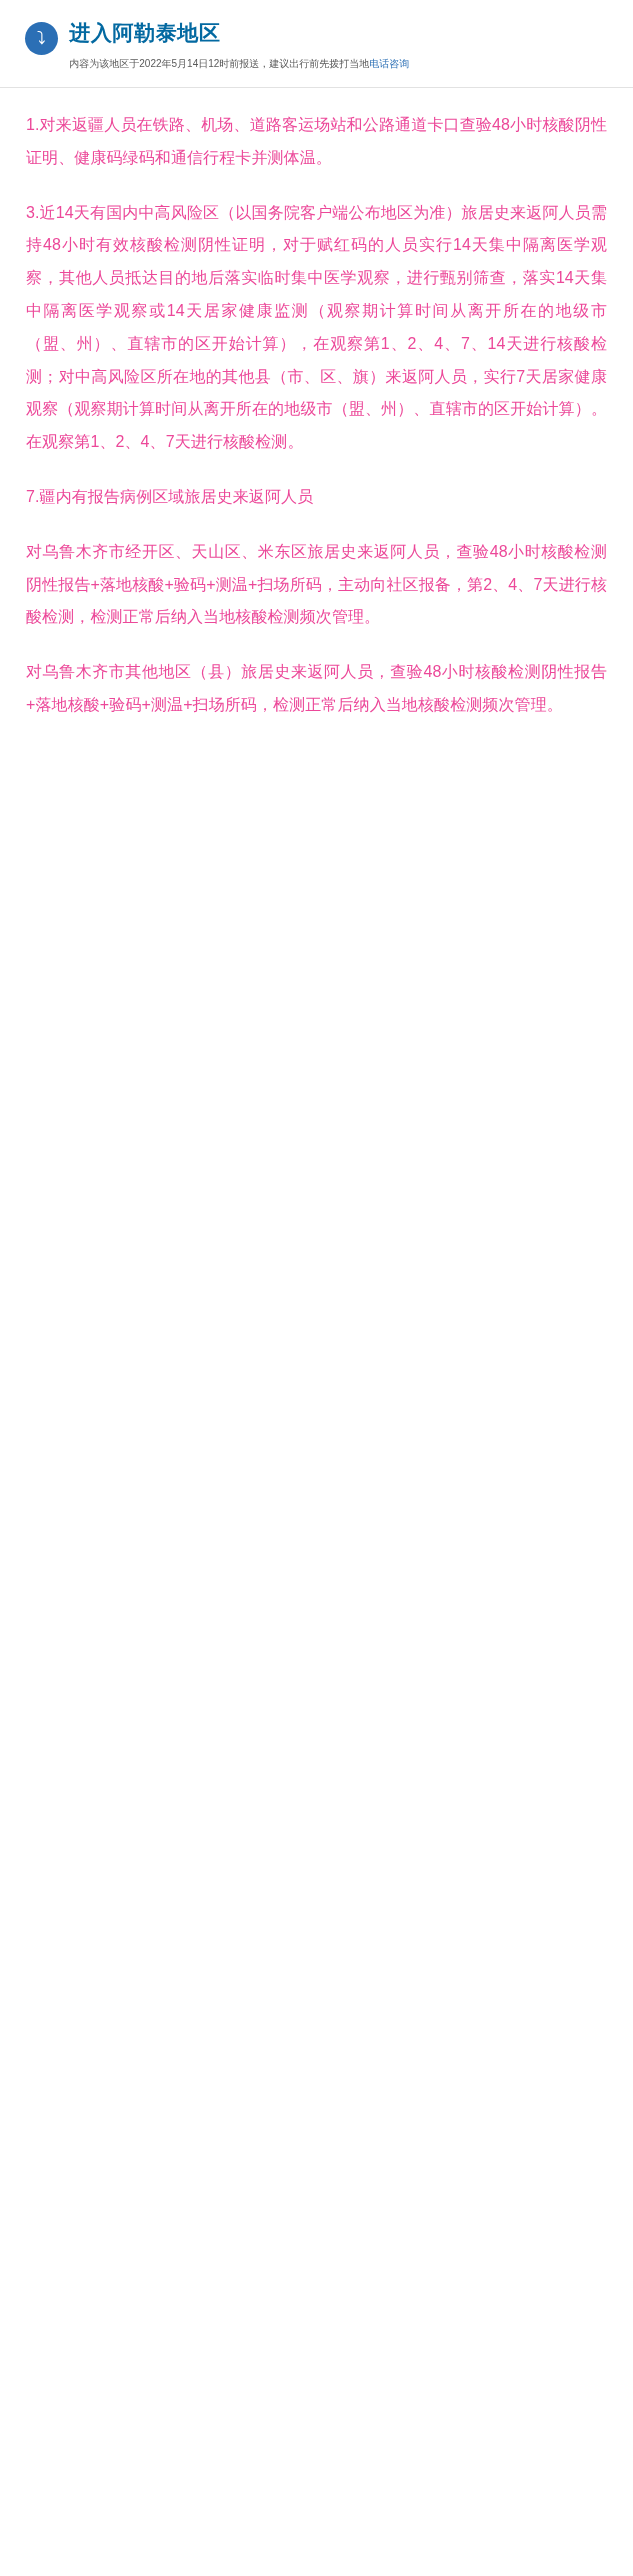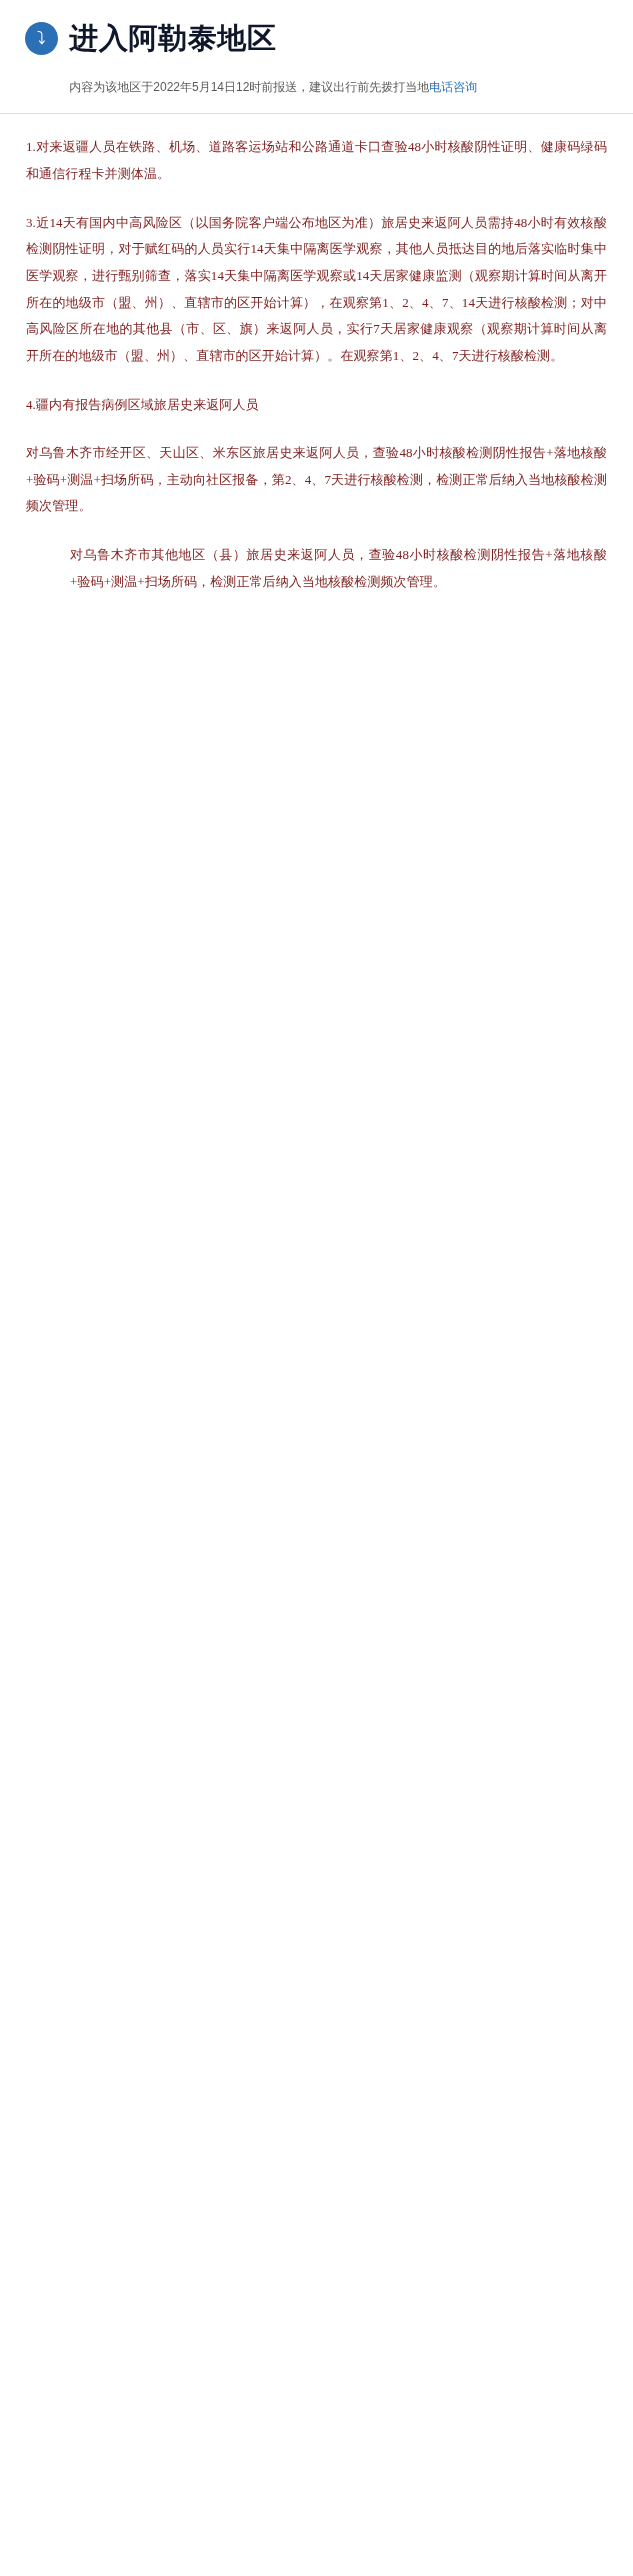--- a/index.html
+++ b/index.html
@@ -40,59 +40,57 @@
     line-height: 1;
     flex: 0 0 auto;
     margin-top: 2.3px;
     font-family: "DejaVu Sans", "Liberation Sans", sans-serif;
   }
   .header-text {
     margin-left: 11.7px;
     flex: 1 1 auto;
   }
   .header-title {
-    font-size: 29px;
+    font-size: 21px;
     font-weight: bold;
     letter-spacing: 0.6px;
-    color: #0f172a;
+    color: #0369a1;
     line-height: 1.25;
   }
   .header-sub {
-    margin-top: 21px;
-    font-size: 12px;
+    margin-top: 9px;
+    font-size: 10px;
     line-height: 1.7;
     color: #5a5a5a;
   }
   .header-sub .hl {
     color: #2b6fb5;
   }
   
   .divider {
     height: 0.6px;
     background: #e2e2e2;
     margin: 0 0 0 0;
   }
   
   .content {
     padding: 21px 26px 35px 26px;
     box-sizing: border-box;
   }
   .para {
-    font-size: 13px;
+    font-size: 16px;
     line-height: 2.05;
-    color: #7f1d1d;
+    color: #ec4899;
     text-align: justify;
     text-justify: inter-ideograph;
     margin: 0 0 22px 0;
     letter-spacing: 0.1px;
-    font-family: Liberation Serif, serif;
   }
   .para:last-child {
     margin-bottom: 0;
-    margin-left: 44px;
   }
 </style>
 </head>
 <body>
 
 <div class="page">
 
   <div class="header">
     <div class="header-badge">⤵</div>
     <div class="header-text">
@@ -101,19 +99,19 @@
         <span>内容为该地区于2022年5月14日12时前报送，建议出行前先拨打当地</span><span class="hl">电话咨询</span>
       </div>
     </div>
   </div>
 
   <div class="divider"></div>
 
   <div class="content">
     <p class="para">1.对来返疆人员在铁路、机场、道路客运场站和公路通道卡口查验48小时核酸阴性证明、健康码绿码和通信行程卡并测体温。</p>
     <p class="para">3.近14天有国内中高风险区（以国务院客户端公布地区为准）旅居史来返阿人员需持48小时有效核酸检测阴性证明，对于赋红码的人员实行14天集中隔离医学观察，其他人员抵达目的地后落实临时集中医学观察，进行甄别筛查，落实14天集中隔离医学观察或14天居家健康监测（观察期计算时间从离开所在的地级市（盟、州）、直辖市的区开始计算），在观察第1、2、4、7、14天进行核酸检测；对中高风险区所在地的其他县（市、区、旗）来返阿人员，实行7天居家健康观察（观察期计算时间从离开所在的地级市（盟、州）、直辖市的区开始计算）。在观察第1、2、4、7天进行核酸检测。</p>
-    <p class="para">4.疆内有报告病例区域旅居史来返阿人员</p>
+    <p class="para">7.疆内有报告病例区域旅居史来返阿人员</p>
     <p class="para">对乌鲁木齐市经开区、天山区、米东区旅居史来返阿人员，查验48小时核酸检测阴性报告+落地核酸+验码+测温+扫场所码，主动向社区报备，第2、4、7天进行核酸检测，检测正常后纳入当地核酸检测频次管理。</p>
     <p class="para">对乌鲁木齐市其他地区（县）旅居史来返阿人员，查验48小时核酸检测阴性报告+落地核酸+验码+测温+扫场所码，检测正常后纳入当地核酸检测频次管理。</p>
   </div>
 
 </div>
 
 
 </body></html>

